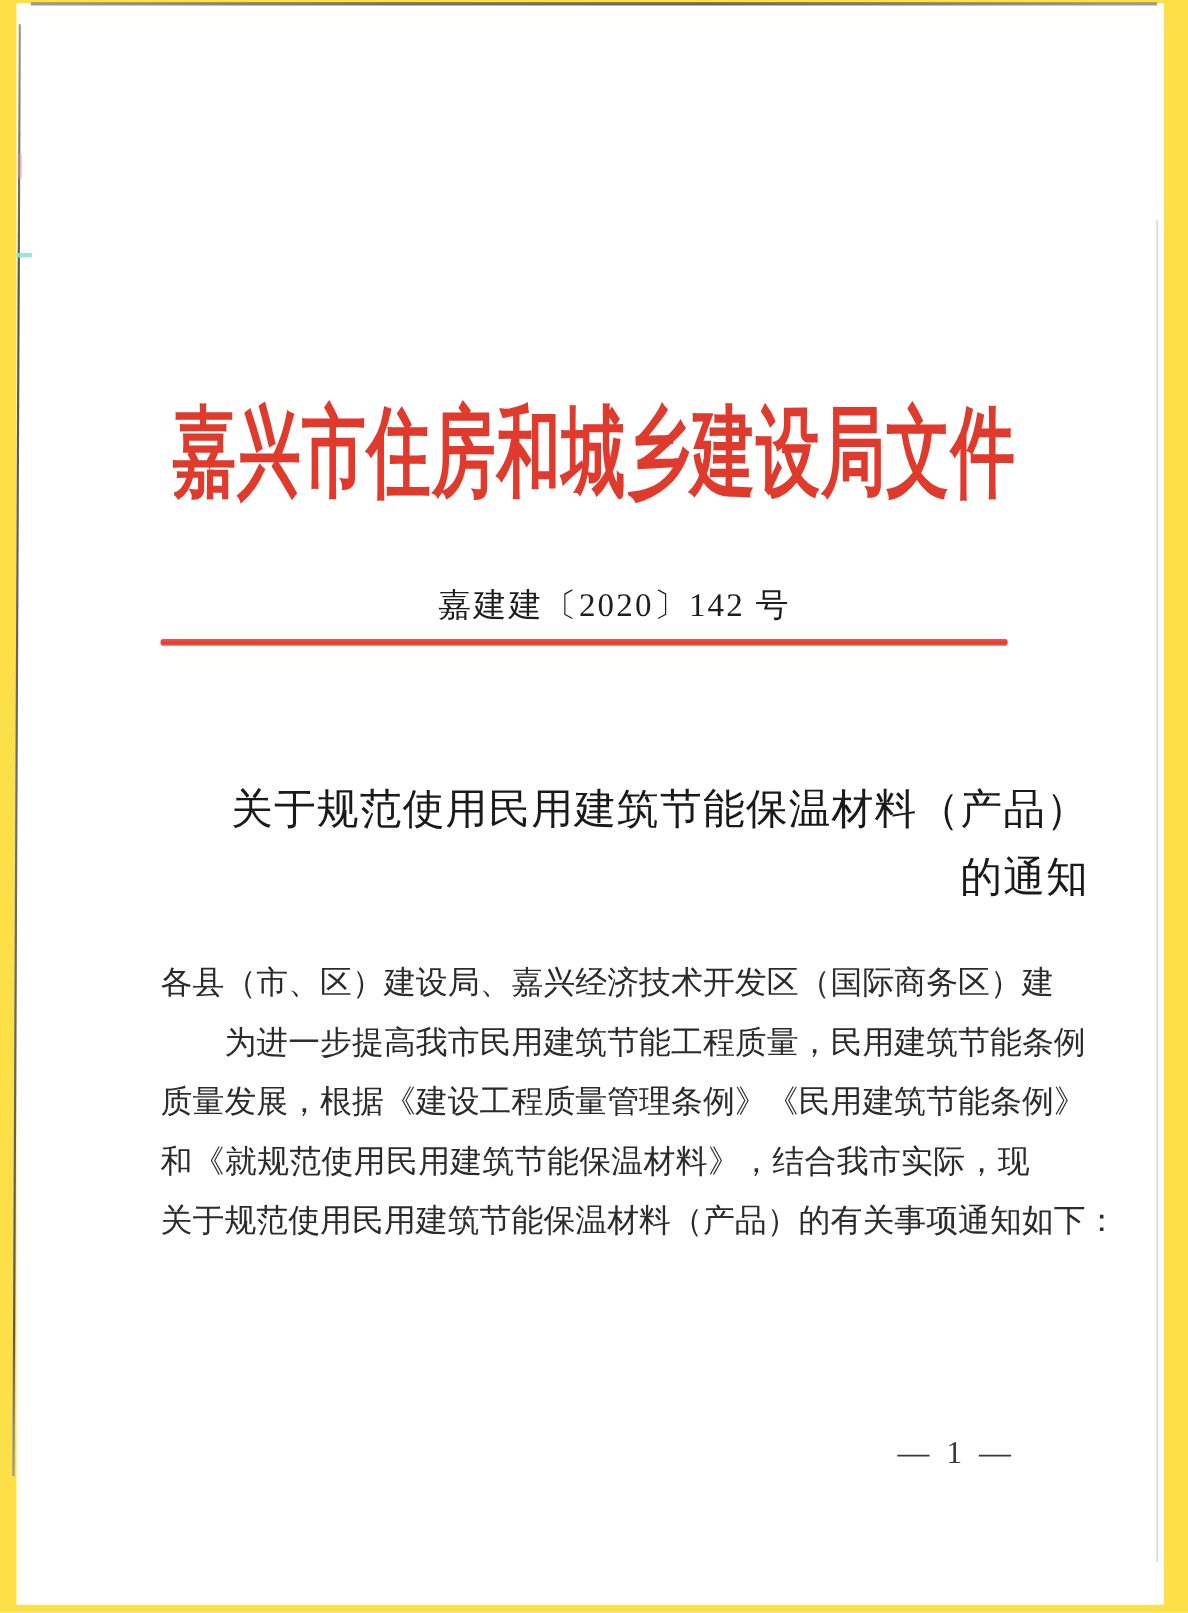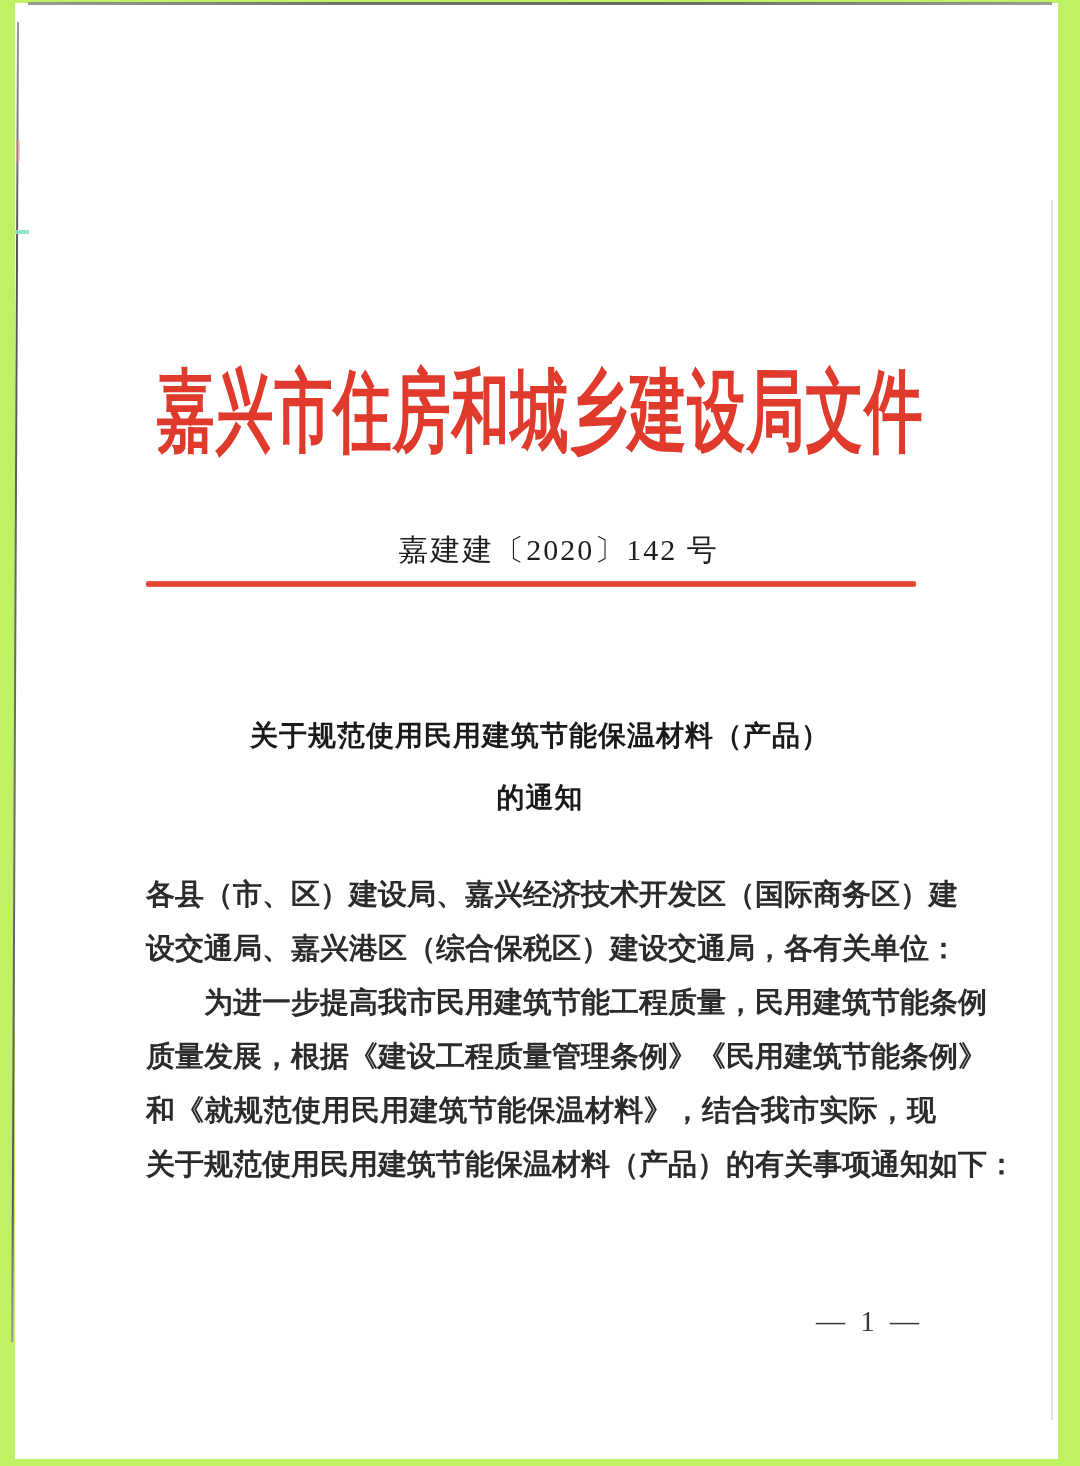--- a/index.html
+++ b/index.html
@@ -2,21 +2,21 @@
 <html><head>
 <meta charset="utf-8">
 <style>
   html, body { margin: 0; padding: 0; }
   body { width: 1080px; height: 1466px; background: #edeff4; }
 
   .scene {
     position: relative;
     width: 1080px;
     height: 1466px;
-    background: #bef264;
+    background: #fde047;
     overflow: hidden;
     font-family: "Liberation Serif", "DejaVu Serif", serif;
   }
 
   
   .page {
     position: absolute;
     left: 15px; top: 3px; right: 22px; bottom: 7px;
     background: #ffffff;
   }
@@ -89,43 +89,42 @@
     left: 146px; top: 581px;
     width: 770px; height: 6px;
     background: linear-gradient(#ea5a4c, #e23c2d 55%, #e9604f);
     border-radius: 2px;
   }
 
   
   .doc-title {
     position: absolute;
     left: 90px; right: 90px; top: 705px;
-    text-align: center;
-    font-size: 28px;
-    font-weight: bold;
+    text-align: right;
+    font-size: 38px;
+    font-weight: normal;
     color: #1a1a1a;
     line-height: 62px;
     letter-spacing: 1px;
   }
 
   
   .body-text {
     position: absolute;
     left: 146px; top: 867px;
     width: 790px;
     font-size: 29px;
     color: #2b2b2b;
   }
   .body-line {
     height: 54px;
     line-height: 54px;
     text-align: justify;
     text-align-last: justify;
     white-space: nowrap;
-    font-weight: bold;
   }
   .body-line.indent { text-indent: 2em; }
 
   
   .page-number {
     position: absolute;
     right: 157px; top: 1305px;
     font-size: 29px;
     color: #3a3a3a;
     letter-spacing: 4px;
@@ -153,21 +152,20 @@
 
   <div class="red-rule"></div>
 
   <div class="doc-title">
     <div>关于规范使用民用建筑节能保温材料（产品）</div>
     <div>的通知</div>
   </div>
 
   <div class="body-text">
     <div class="body-line">各县（市、区）建设局、嘉兴经济技术开发区（国际商务区）建</div>
-    <div class="body-line">设交通局、嘉兴港区（综合保税区）建设交通局，各有关单位：</div>
     <div class="body-line indent">为进一步提高我市民用建筑节能工程质量，民用建筑节能条例</div>
     <div class="body-line">质量发展，根据《建设工程质量管理条例》《民用建筑节能条例》</div>
     <div class="body-line">和《就规范使用民用建筑节能保温材料》，结合我市实际，现</div>
     <div class="body-line">关于规范使用民用建筑节能保温材料（产品）的有关事项通知如下：</div>
   </div>
 
   <div class="page-number">— 1 —</div>
 
 </div>
 

